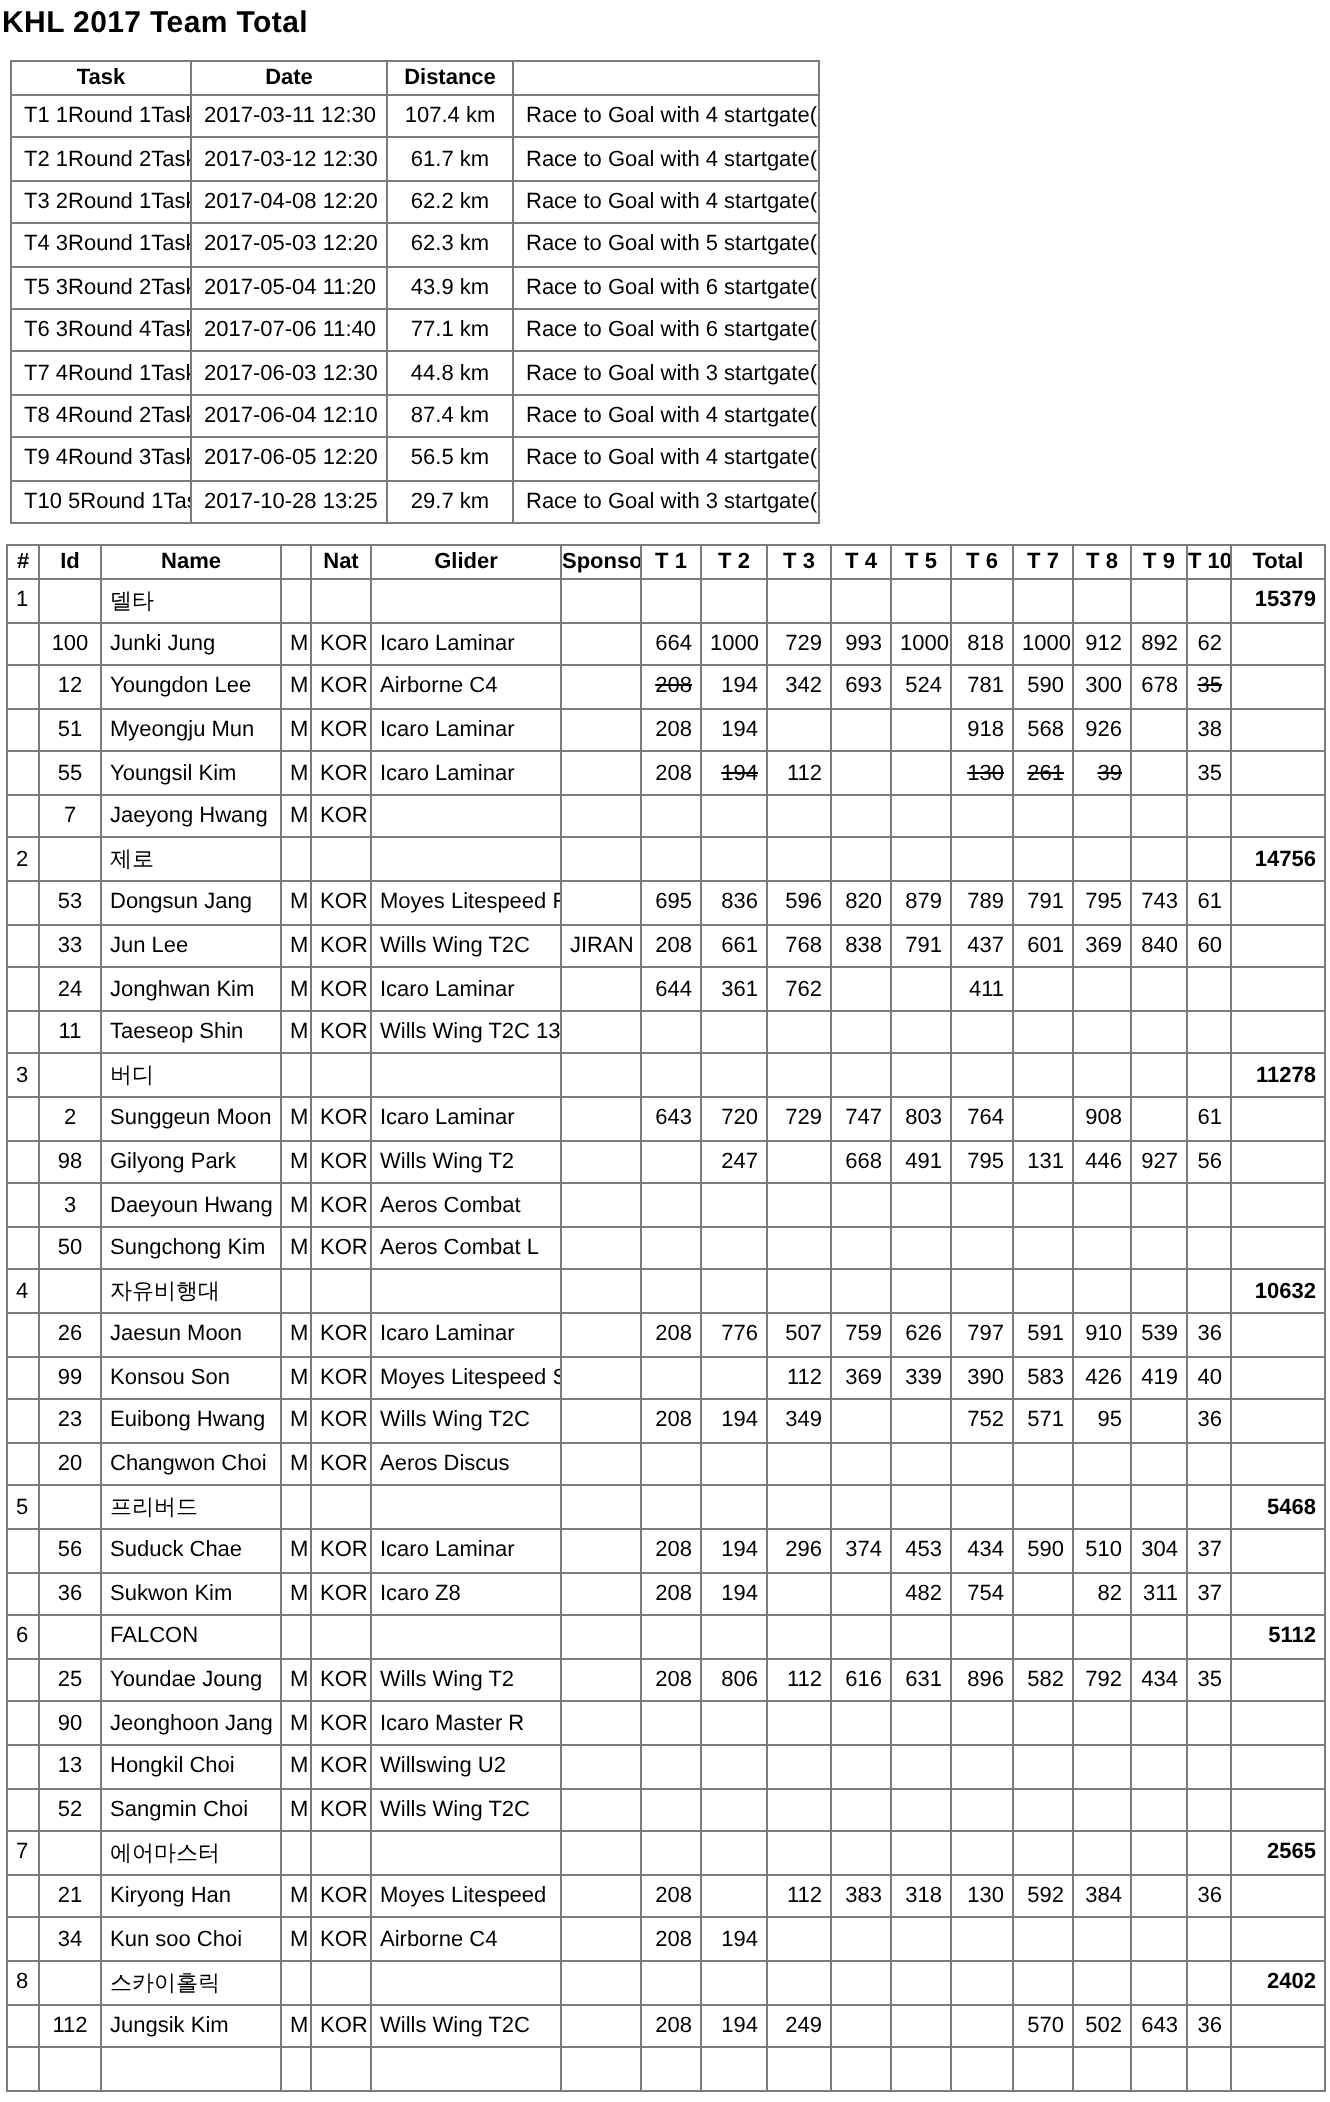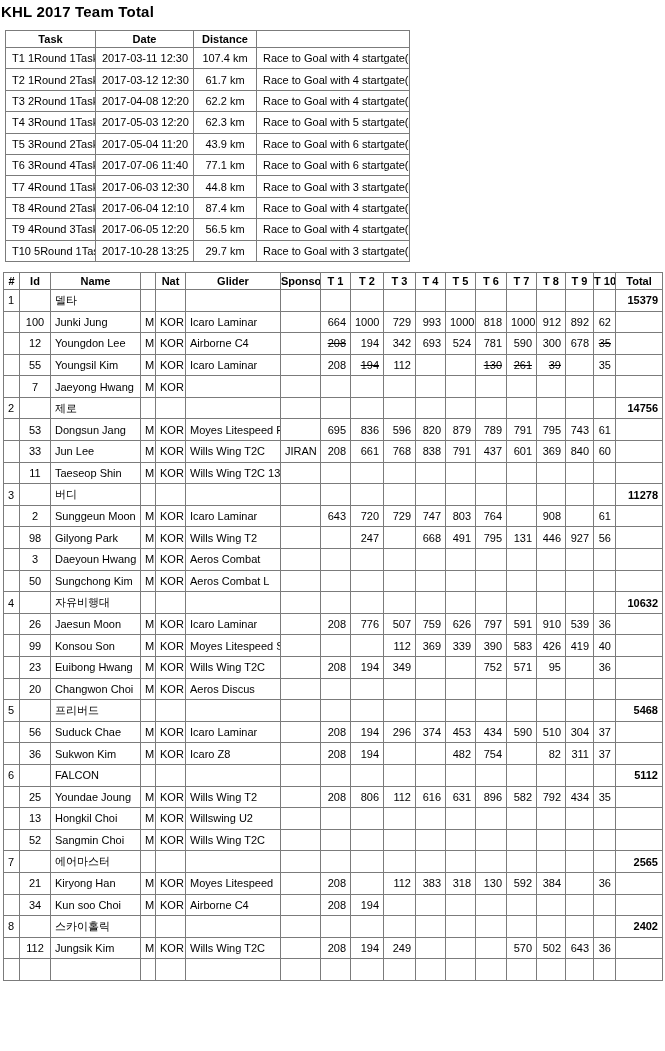--- a/index.html
+++ b/index.html
@@ -256,20 +256,40 @@
         <td class="a-right">524</td>
         <td class="a-right">781</td>
         <td class="a-right">590</td>
         <td class="a-right">300</td>
         <td class="a-right">678</td>
         <td class="a-right"><span class="struck">35</span></td>
         <td class="a-total"></td>
       </tr>
       <tr>
         <td class="a-left"></td>
+        <td class="a-center">51</td>
+        <td class="a-left">Myeongju Mun</td>
+        <td class="a-center">M</td>
+        <td class="a-center">KOR</td>
+        <td class="a-left">Icaro Laminar</td>
+        <td class="a-center"></td>
+        <td class="a-right">208</td>
+        <td class="a-right">194</td>
+        <td class="a-right"></td>
+        <td class="a-right"></td>
+        <td class="a-right"></td>
+        <td class="a-right">918</td>
+        <td class="a-right">568</td>
+        <td class="a-right">926</td>
+        <td class="a-right"></td>
+        <td class="a-right">38</td>
+        <td class="a-total"></td>
+      </tr>
+      <tr>
+        <td class="a-left"></td>
         <td class="a-center">55</td>
         <td class="a-left">Youngsil Kim</td>
         <td class="a-center">M</td>
         <td class="a-center">KOR</td>
         <td class="a-left">Icaro Laminar</td>
         <td class="a-center"></td>
         <td class="a-right">208</td>
         <td class="a-right"><span class="struck">194</span></td>
         <td class="a-right">112</td>
         <td class="a-right"></td>
@@ -356,20 +376,40 @@
         <td class="a-right">791</td>
         <td class="a-right">437</td>
         <td class="a-right">601</td>
         <td class="a-right">369</td>
         <td class="a-right">840</td>
         <td class="a-right">60</td>
         <td class="a-total"></td>
       </tr>
       <tr>
         <td class="a-left"></td>
+        <td class="a-center">24</td>
+        <td class="a-left">Jonghwan Kim</td>
+        <td class="a-center">M</td>
+        <td class="a-center">KOR</td>
+        <td class="a-left">Icaro Laminar</td>
+        <td class="a-center"></td>
+        <td class="a-right">644</td>
+        <td class="a-right">361</td>
+        <td class="a-right">762</td>
+        <td class="a-right"></td>
+        <td class="a-right"></td>
+        <td class="a-right">411</td>
+        <td class="a-right"></td>
+        <td class="a-right"></td>
+        <td class="a-right"></td>
+        <td class="a-right"></td>
+        <td class="a-total"></td>
+      </tr>
+      <tr>
+        <td class="a-left"></td>
         <td class="a-center">11</td>
         <td class="a-left">Taeseop Shin</td>
         <td class="a-center">M</td>
         <td class="a-center">KOR</td>
         <td class="a-left">Wills Wing T2C 136</td>
         <td class="a-center"></td>
         <td class="a-right"></td>
         <td class="a-right"></td>
         <td class="a-right"></td>
         <td class="a-right"></td>
@@ -676,20 +716,40 @@
         <td class="a-right">631</td>
         <td class="a-right">896</td>
         <td class="a-right">582</td>
         <td class="a-right">792</td>
         <td class="a-right">434</td>
         <td class="a-right">35</td>
         <td class="a-total"></td>
       </tr>
       <tr>
         <td class="a-left"></td>
+        <td class="a-center">90</td>
+        <td class="a-left">Jeonghoon Jang</td>
+        <td class="a-center">M</td>
+        <td class="a-center">KOR</td>
+        <td class="a-left">Icaro Master R</td>
+        <td class="a-center"></td>
+        <td class="a-right"></td>
+        <td class="a-right"></td>
+        <td class="a-right"></td>
+        <td class="a-right"></td>
+        <td class="a-right"></td>
+        <td class="a-right"></td>
+        <td class="a-right"></td>
+        <td class="a-right"></td>
+        <td class="a-right"></td>
+        <td class="a-right"></td>
+        <td class="a-total"></td>
+      </tr>
+      <tr>
+        <td class="a-left"></td>
         <td class="a-center">13</td>
         <td class="a-left">Hongkil Choi</td>
         <td class="a-center">M</td>
         <td class="a-center">KOR</td>
         <td class="a-left">Willswing U2</td>
         <td class="a-center"></td>
         <td class="a-right"></td>
         <td class="a-right"></td>
         <td class="a-right"></td>
         <td class="a-right"></td>

